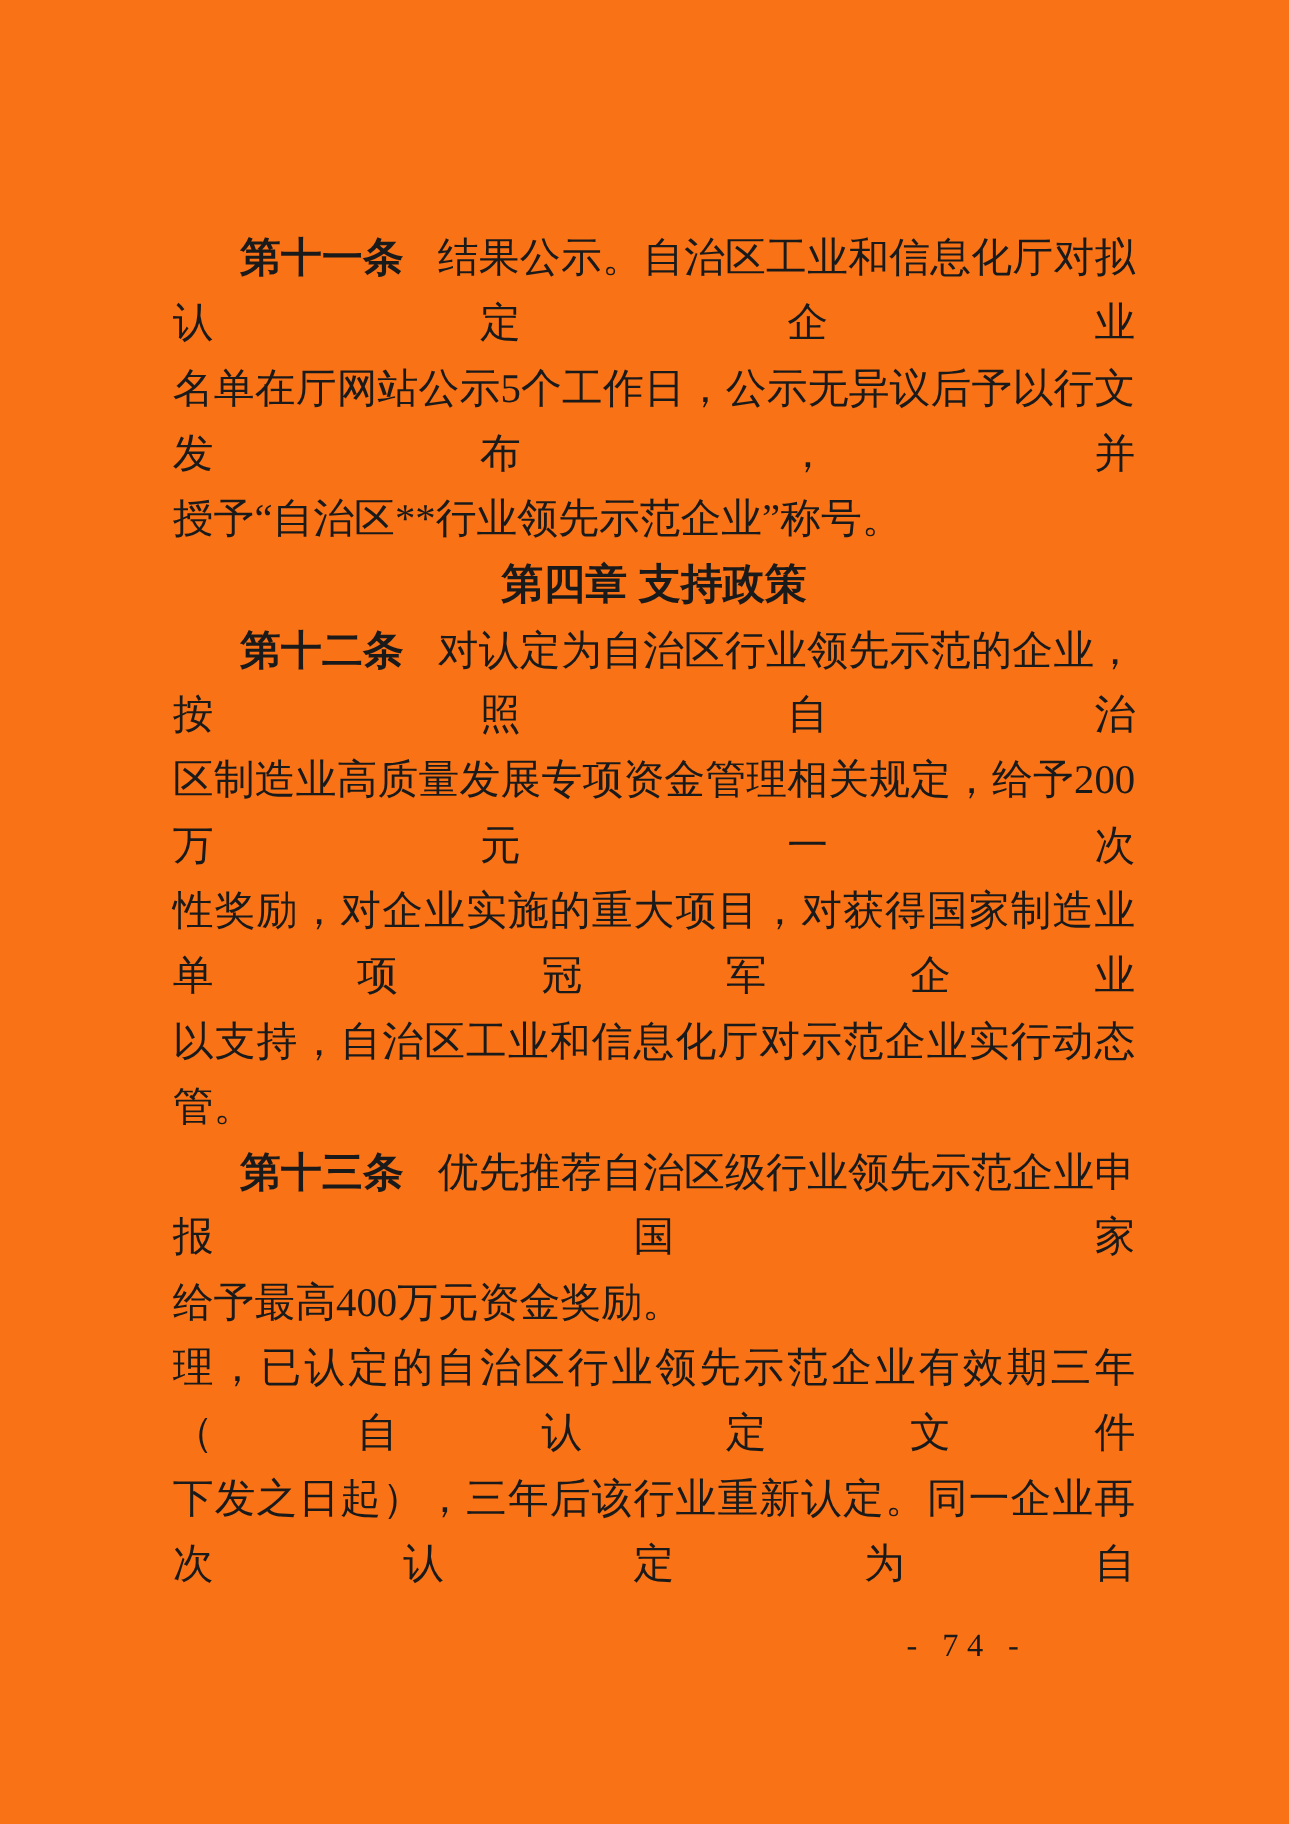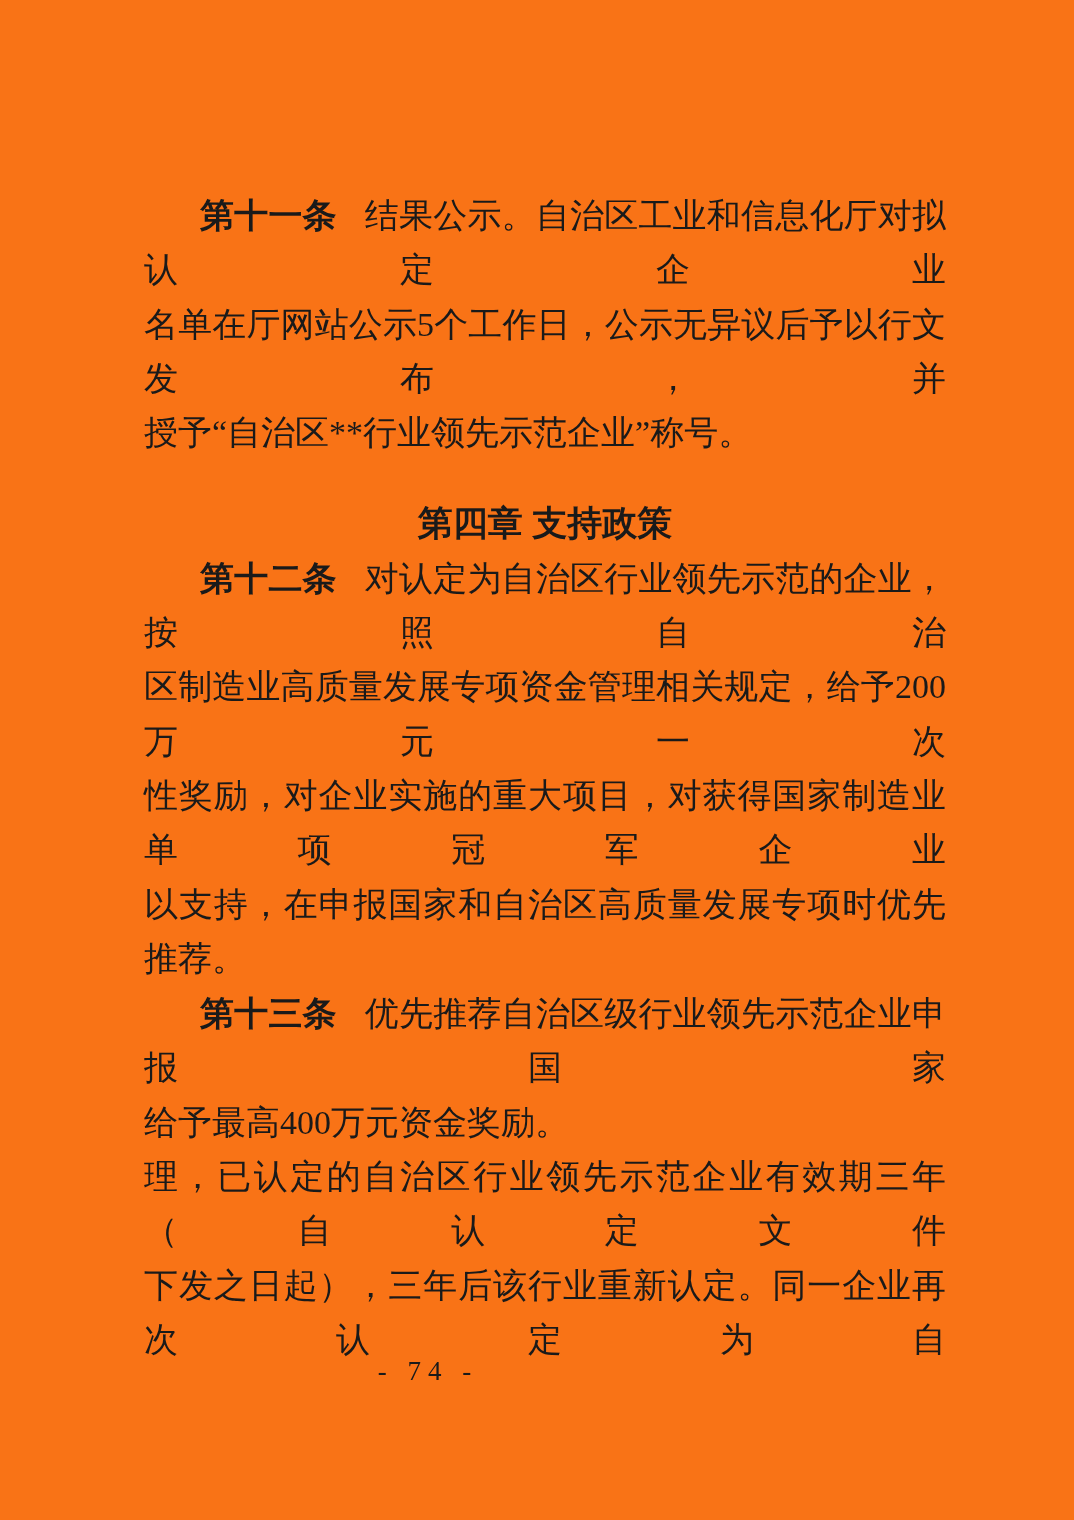--- a/index.html
+++ b/index.html
@@ -37,49 +37,48 @@
     font-family:"Liberation Sans","DejaVu Sans",sans-serif;
     font-weight:bold;
     margin-right:28px;
   }
   .heading{
     font-family:"Liberation Sans","DejaVu Sans",sans-serif;
     font-weight:bold;
     font-size:35px;
     text-align:right;
     text-align-last:center;
-    margin-top:36px;
   }
   .page-number{
     position:absolute;
     top:1356px;
     left:0;
     width:856px;
-    text-align:center;
+    text-align:right;
     font-size:27px;
     letter-spacing:7px;
     color:#1a1a1a;
   }
 </style>
 </head>
 <body>
 
 <div class="page">
   <div class="text-block">
 
     <p class="line fill first"><span class="term">第十一条</span><span>结果公示。自治区工业和信息化厅对拟认定企业</span></p>
     <p class="line fill">名单在厅网站公示5个工作日，公示无异议后予以行文发布，并</p>
     <p class="line">授予“自治区**行业领先示范企业”称号。</p>
 
     <p class="line heading">第四章 支持政策</p>
 
     <p class="line fill first"><span class="term">第十二条</span><span>对认定为自治区行业领先示范的企业，按照自治</span></p>
     <p class="line fill">区制造业高质量发展专项资金管理相关规定，给予200万元一次</p>
     <p class="line fill">性奖励，对企业实施的重大项目，对获得国家制造业单项冠军企业</p>
-    <p class="line">以支持，在申报国家和自治区高质量发展专项时优先推荐。</p>
+    <p class="line">以支持，自治区工业和信息化厅对示范企业实行动态管。</p>
 
     <p class="line fill first"><span class="term">第十三条</span><span>优先推荐自治区级行业领先示范企业申报国家</span></p>
     <p class="line">给予最高400万元资金奖励。</p>
 
 
     <p class="line fill">理，已认定的自治区行业领先示范企业有效期三年（自认定文件</p>
     <p class="line fill">下发之日起），三年后该行业重新认定。同一企业再次认定为自</p>
 
   </div>
 

